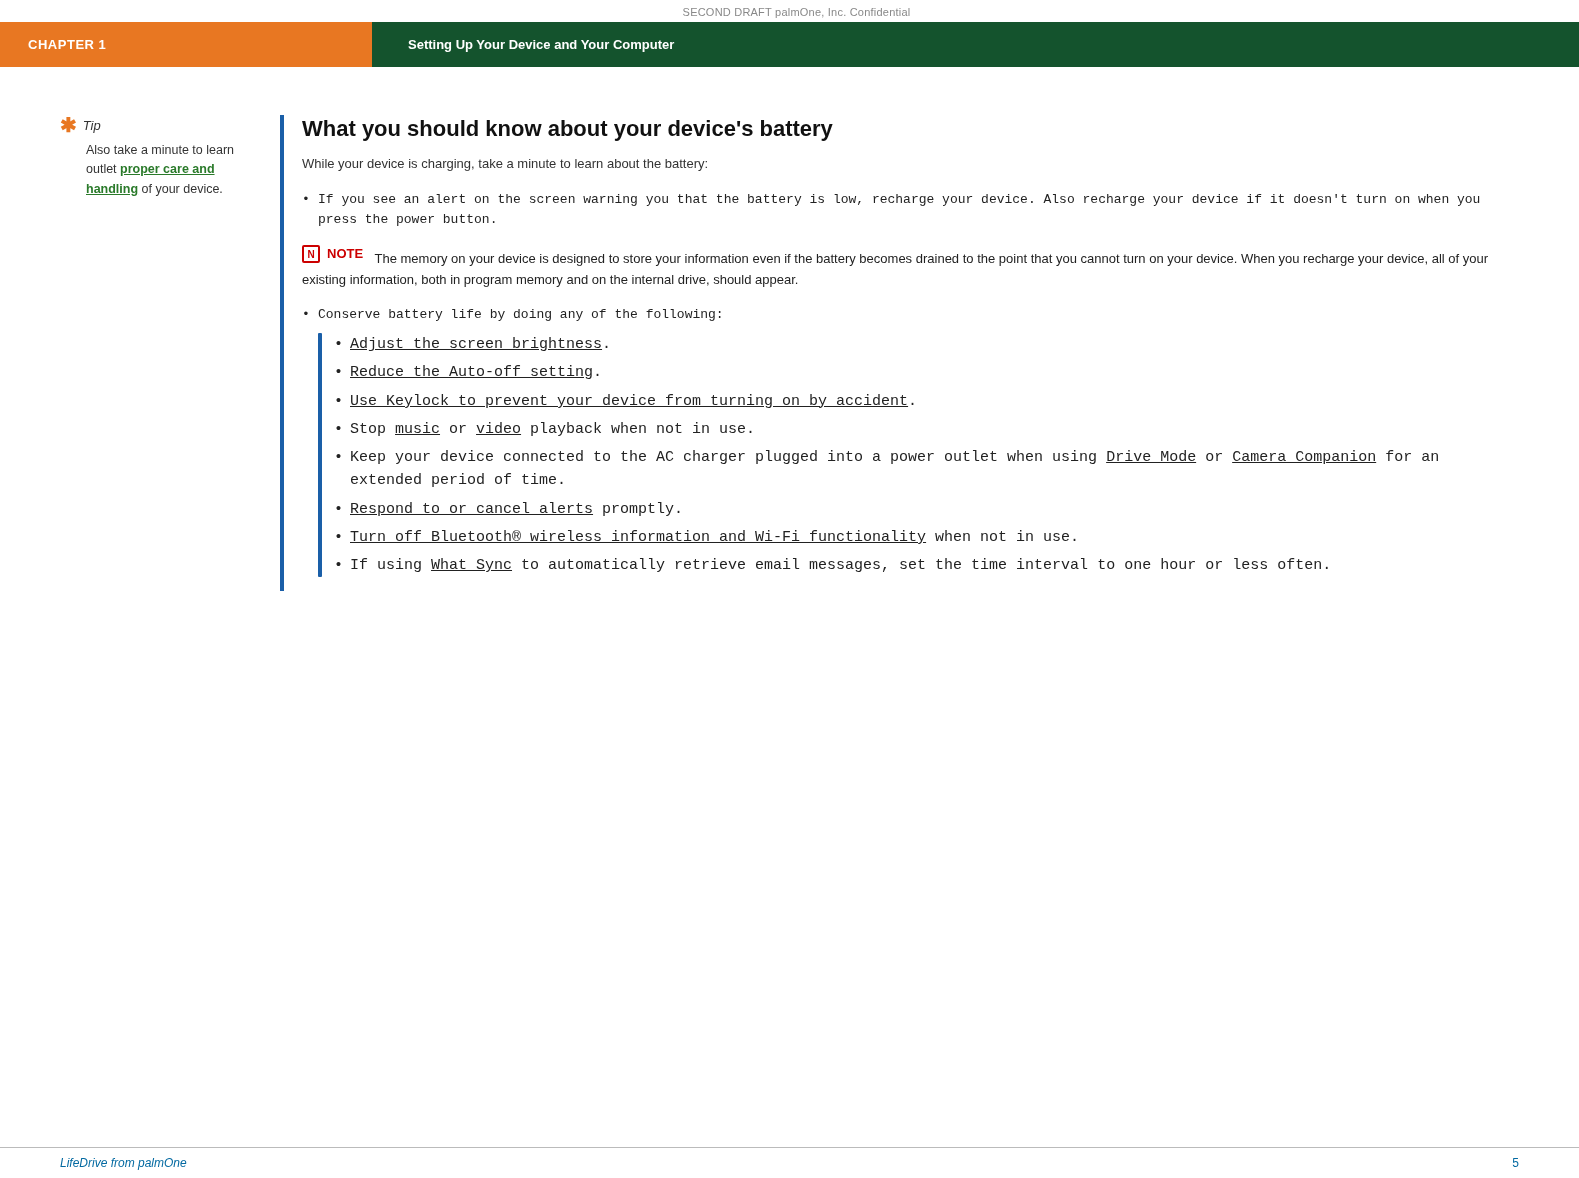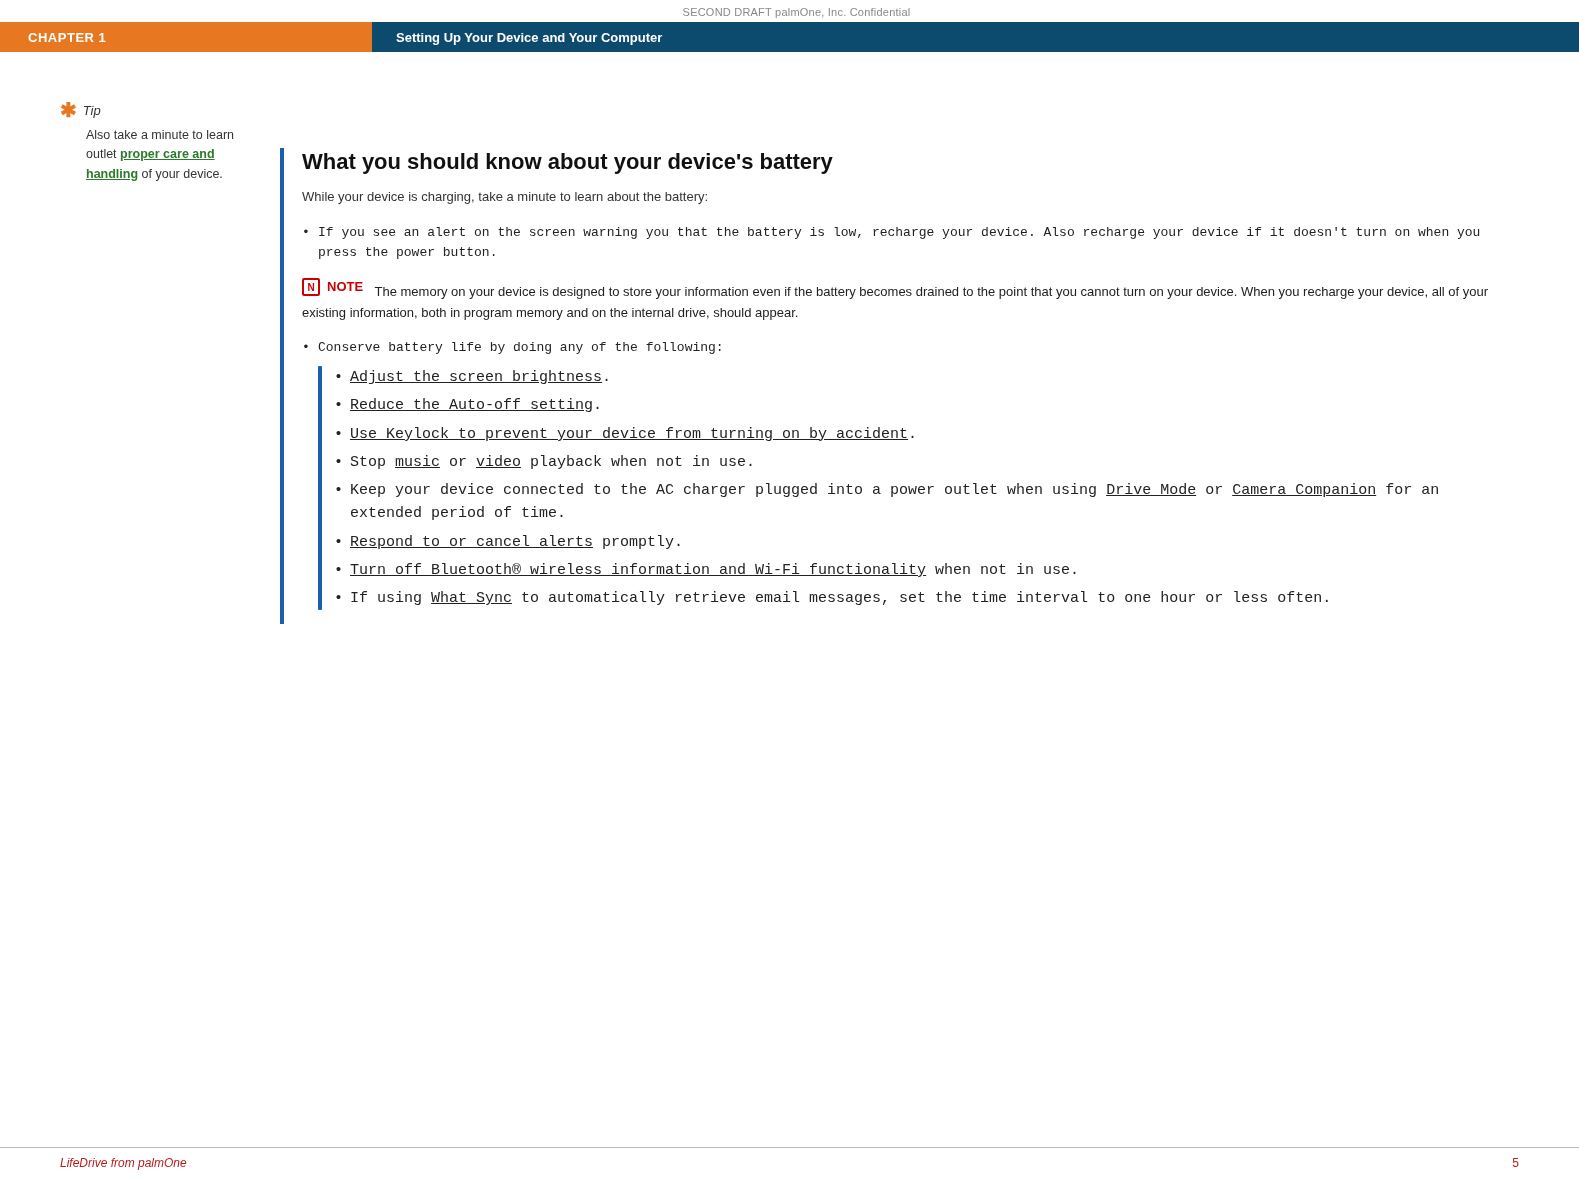--- a/index.html
+++ b/index.html
@@ -19,44 +19,44 @@
       font-size: 11px;
       color: #888;
       padding: 6px 0 4px 14px;
       letter-spacing: 0.02em;
     }
 
     
     .chapter-header {
       display: flex;
       width: 100%;
-      height: 30px;
+      height: 45px;
       align-items: center;
     }
     .chapter-left {
       background: #E87722;
       width: 372px;
       height: 100%;
       display: flex;
       align-items: center;
       padding-left: 28px;
     }
     .chapter-left span {
       color: #fff;
       font-weight: bold;
       font-size: 13px;
       letter-spacing: 0.04em;
     }
     .chapter-right {
-      background: #0c4a6e;
+      background: #14532d;
       flex: 1;
       height: 100%;
       display: flex;
       align-items: center;
-      padding-left: 24px;
+      padding-left: 36px;
     }
     .chapter-right span {
       color: #fff;
       font-weight: bold;
       font-size: 13px;
     }
 
     
     .main-content {
       display: flex;
@@ -103,21 +103,20 @@
       color: #2a7a2a;
       text-decoration: underline;
       font-weight: bold;
     }
 
     
     .section-area {
       flex: 1;
       padding-right: 61px;
       position: relative;
-      margin-top: 48px;
     }
     .section-bar {
       position: absolute;
       left: 0;
       top: 0;
       bottom: 0;
       width: 4px;
       background: #1a5fa8;
     }
     .section-inner {
@@ -214,21 +213,21 @@
       position: absolute;
       bottom: 0;
       left: 0;
       right: 0;
       border-top: 1px solid #bbb;
       display: flex;
       justify-content: space-between;
       align-items: center;
       padding: 8px 60px 8px 60px;
       font-size: 12px;
-      color: #b91c1c;
+      color: #0369a1;
     }
     .footer-brand {
       font-style: italic;
     }
     .footer-page {
       font-size: 12px;
     }
   </style>
 </head>
 <body>

